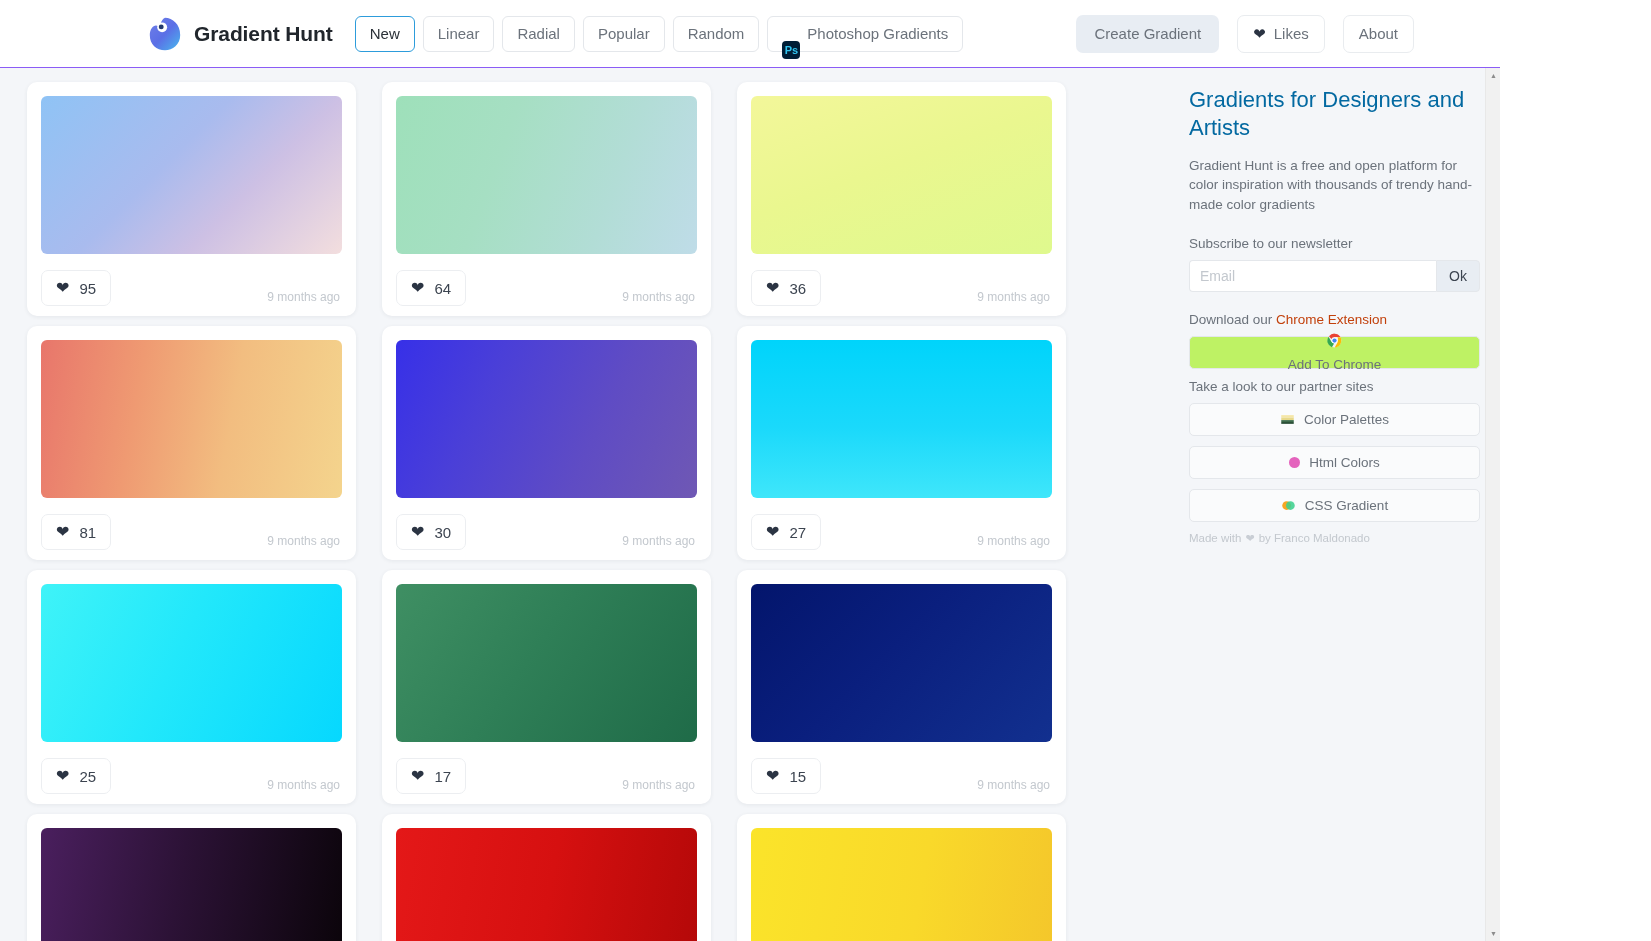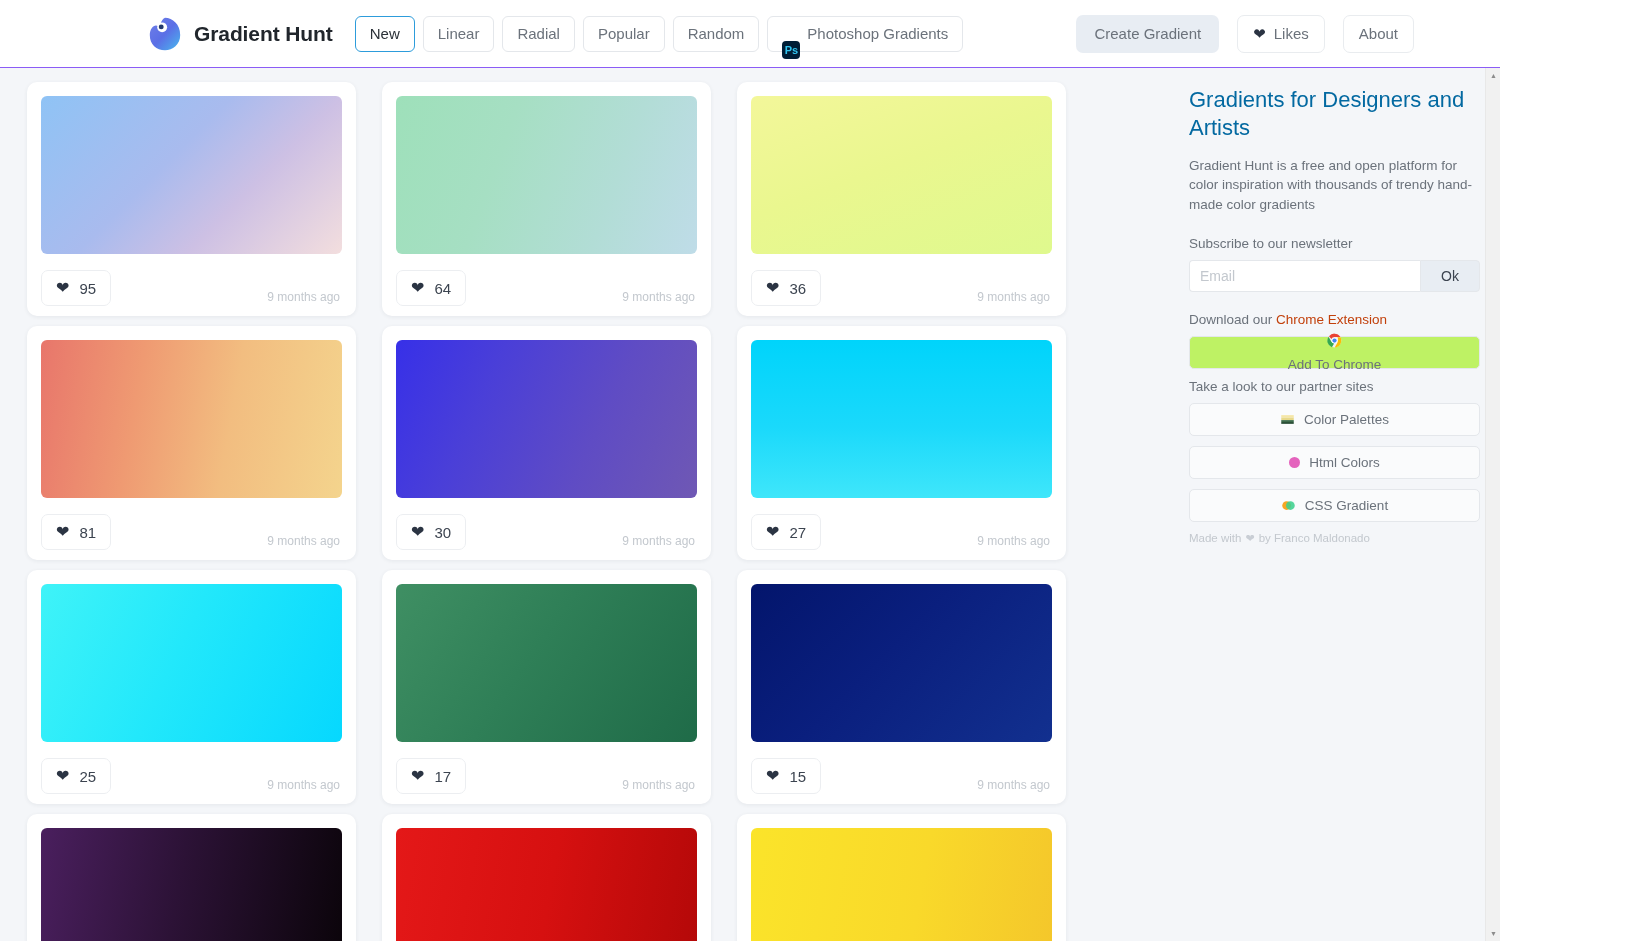--- a/index.html
+++ b/index.html
@@ -187,21 +187,21 @@
     border-radius: 4px 0 0 4px;
     padding: 0 10px;
     font-size: 14px;
     color: #555;
     outline: none;
     background: #fff;
     font-family: "Liberation Sans", sans-serif;
   }
   .newsletter input::placeholder { color: #c3c8ce; }
   .newsletter button {
-    width: 60px; height: 32px;
+    width: 44px; height: 32px;
     border: 1px solid #e4e7eb;
     border-radius: 0 4px 4px 0;
     background: #e8edf3;
     color: #3c4450;
     font-size: 14px;
     cursor: pointer;
     font-family: "Liberation Sans", sans-serif;
   }
   .side-btn {
     width: 100%;

